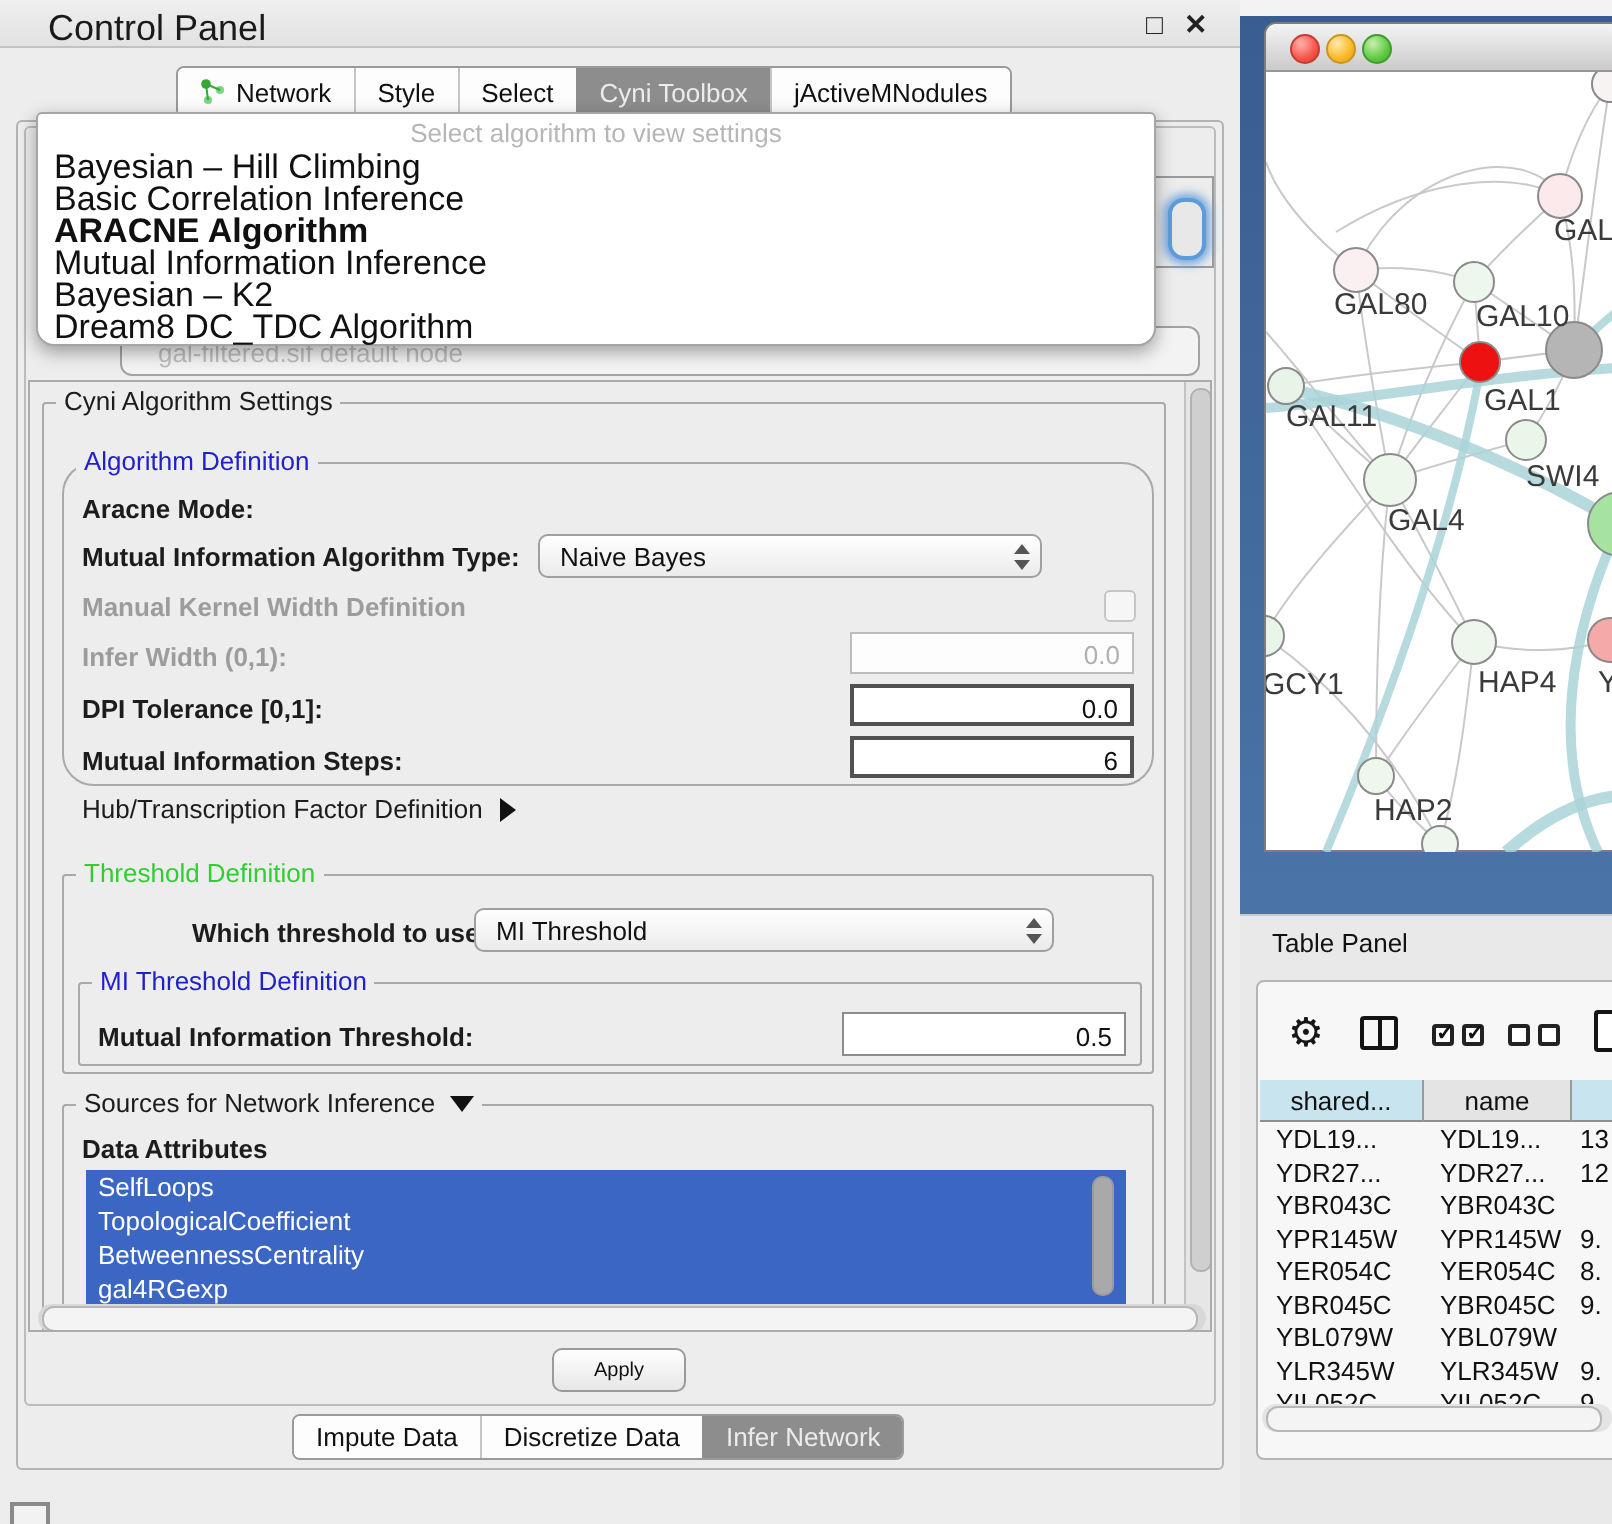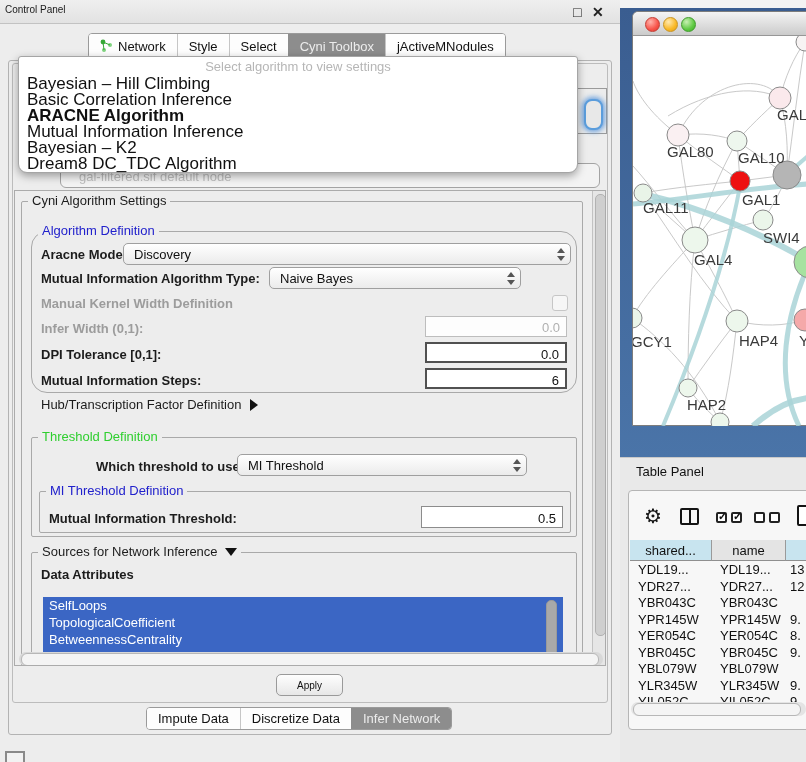--- a/index.html
+++ b/index.html
@@ -3,21 +3,21 @@
 <meta charset="utf-8">
 <style>
   html,body{margin:0;padding:0;background:#ededed;font-family:"Liberation Sans",sans-serif;}
   #screen{position:relative;width:806px;height:762px;background:#ededed;overflow:hidden;}
   .abs{position:absolute;box-sizing:border-box;}
   .lbl{font-size:13px;font-weight:bold;color:#1c1c1c;white-space:nowrap;}
   .lbl.gray{color:#9c9c9c;}
   .plain{font-size:13px;color:#1c1c1c;white-space:nowrap;}
   
   #cp-titlebar{left:0;top:8;width:620px;height:24px;background:linear-gradient(#efefef,#e2e2e2);border-bottom:1px solid #c2c2c2;}
-  #cp-title{left:5px;top:4px;font-size:10px;color:#1a1a1a;}
+  #cp-title{left:24px;top:4px;font-size:18px;color:#1a1a1a;}
   .winbtn{top:4px;font-size:14px;color:#222;line-height:16px;}
   
   .tabstrip{display:flex;background:#fdfdfd;border:1px solid #9a9a9a;border-radius:4px;overflow:hidden;height:26px;align-items:stretch;}
   .tab{display:flex;align-items:center;gap:5px;padding:0 11px;font-size:13px;color:#111;background:#fdfdfd;border-left:1px solid #c6c6c6;cursor:default;}
   .tab:first-child{border-left:none;}
   .tab.sel{background:#8d8d8d;color:#ececec;border-left-color:#8d8d8d;}
   
   #outer-panel{left:8px;top:60px;width:604px;height:675px;border:1px solid #b3b3b3;border-radius:3px;background:#ededed;}
   #inner-panel{left:12px;top:63px;width:596px;height:640px;border:1px solid #bcbcbc;border-radius:3px;background:#ededed;}
   
@@ -45,21 +45,21 @@
   .tri-dn{width:0;height:0;border-left:4px solid transparent;border-right:4px solid transparent;border-top:5px solid #555;}
   .tri-right{width:0;height:0;border-top:6px solid transparent;border-bottom:6px solid transparent;border-left:8px solid #111;}
   .tri-down-b{width:0;height:0;border-left:6px solid transparent;border-right:6px solid transparent;border-top:8px solid #111;}
   
   .field{position:absolute;height:21px;background:#fff;font-size:13px;text-align:right;padding:3px 6px 0 0;box-sizing:border-box;white-space:nowrap;}
   .field.dark{border:2px solid #515151;color:#111;}
   .field.mid{border:1px solid #8c8c8c;color:#111;height:22px;padding-top:4px;}
   .field.dis{border:1px solid #bdbdbd;color:#b0b0b0;background:#fdfdfd;}
   .checkbox{position:absolute;width:14px;height:14px;border:1px solid #c6c6c6;border-radius:3px;background:#f6f6f6;}
   
-  #attr-list{position:absolute;background:#7f1d1d;overflow:hidden;margin-top:12px;}
+  #attr-list{position:absolute;background:#7f1d1d;overflow:hidden;}
   #attr-list .it{height:17px;line-height:17px;background:#3b66c4;color:#fff;font-size:13px;padding-left:6px;white-space:nowrap;}
   
   .sb-track-v{position:absolute;background:#e6e6e6;border-left:1px solid #c2c2c2;}
   .sb-thumb{position:absolute;background:#cfcfcf;border:1px solid #b2b2b2;border-radius:5px;}
   .hscroll{position:absolute;background:#d8d8d8;border-radius:7px;}
   .hscroll .thumb{position:absolute;left:2px;top:1px;height:11px;background:#f4f4f4;border:1px solid #b7b7b7;border-radius:6px;}
   
   #apply-btn{left:276px;top:674px;width:67px;height:22px;border:1px solid #9a9a9a;border-radius:5px;background:linear-gradient(#fefefe,#e7e7e7);font-size:10px;color:#111;text-align:center;line-height:21px;}
   
   #bottom-tabs{left:146px;top:707px;height:23px;}
@@ -163,27 +163,20 @@
         </div>
     </div>
 
     <div class="group" style="left:16px;top:40px;width:546px;height:162px;border-radius:16px;">
       <div class="legend blue">
           <span>Algorithm Definition</span>
         </div>
     </div>
 
     <div class="abs lbl" style="left:26px;top:56px;">Aracne Mode:</div>
-    <div class="combo" style="left:108px;top:52px;width:448px;">
-      <span class="txt">Discovery</span>
-      <span class="stp">
-          <span class="tri-up"></span>
-          <span class="tri-dn"></span>
-        </span>
-    </div>
 
     <div class="abs lbl" style="left:26px;top:80px;">Mutual Information Algorithm Type:</div>
     <div class="combo" style="left:254px;top:76px;width:252px;">
       <span class="txt">Naive Bayes</span>
       <span class="stp">
           <span class="tri-up"></span>
           <span class="tri-dn"></span>
         </span>
     </div>
 

